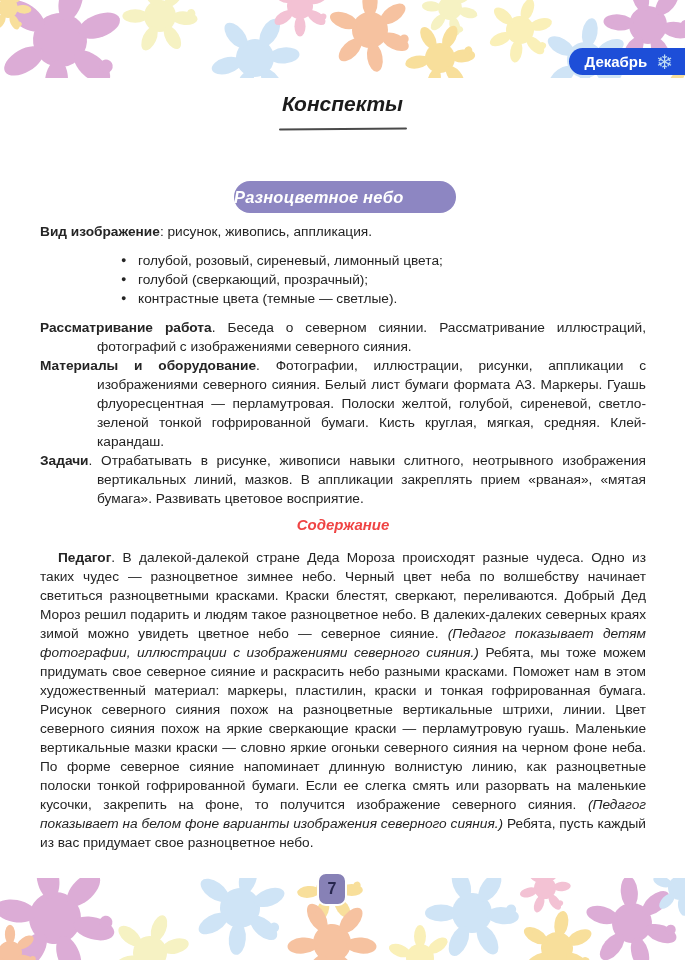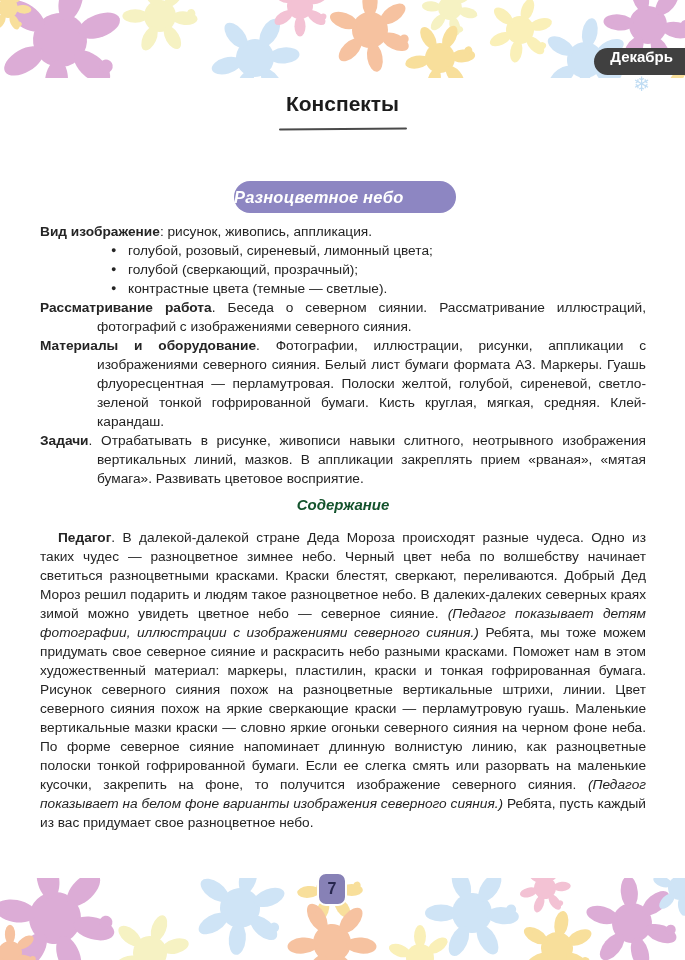--- a/index.html
+++ b/index.html
@@ -15,41 +15,41 @@
   
   .month-tab{
     position:absolute;top:48px;right:0;height:27px;z-index:3;
     display:flex;align-items:center;gap:9px;padding:0 12px 0 16px;
     border-radius:14px 0 0 14px;background:#6f68a6;
     color:#ffffff;font-weight:700;font-size:15px;
   }
   .snowflake{font-size:20px;line-height:1;color:#bfdcf3;}
   
   .title{position:absolute;top:92px;left:0;width:100%;margin:0;text-align:center;
-    font-size:21px;font-weight:700;color:#1c1c1c;z-index:1;}
+    font-size:21px;font-weight:700;color:#1c1c1c;z-index:1;font-style:italic;}
   .title-underline{position:absolute;top:128px;left:279px;width:128px;height:2px;
     background:#4a4a4a;border-radius:1px;transform:rotate(-0.4deg);z-index:1;}
   
   .banner{
     position:absolute;top:181px;left:234px;width:222px;height:32px;z-index:1;
     border-radius:16px;background:#8d86c2;color:#ffffff;
     line-height:32px;font-size:16.5px;font-weight:700;font-style:italic;letter-spacing:.2px;
   }
   
   .content{position:absolute;top:222px;left:40px;width:606px;z-index:1;
     font-size:13.7px;line-height:19px;}
   .content p{margin:0;}
   .hang{padding-left:57px;text-indent:-57px;text-align:justify;}
-  .bullets{margin:0;padding:0;list-style:none;}
+  .bullets{margin:10px;padding:0;list-style:none;}
   .bullets li{position:relative;padding-left:88px;}
   .bullets li::before{content:"●";position:absolute;left:71px;top:0;font-size:9px;}
   .b{font-weight:700;}
   .i{font-style:italic;}
   .content-heading{margin:7px 0 14px;text-align:center;font-size:15px;
-    font-style:italic;font-weight:700;color:#14532d;}
+    font-style:italic;font-weight:700;color:#ef4444;}
   .main-para{text-indent:18px;text-align:justify;}
   
   .watermark{
     position:absolute;top:451px;left:0;width:100%;text-align:center;z-index:2;
     font-size:44px;font-weight:700;letter-spacing:1px;white-space:nowrap;
     color:rgba(255,255,255,0.55);opacity:.6;
     -webkit-text-stroke:2px #c7c7c7;
     text-shadow:1px 1px 0 #cfcfcf,-1px -1px 0 #cfcfcf,1px -1px 0 #cfcfcf,-1px 1px 0 #cfcfcf;
     pointer-events:none;
   }
@@ -93,21 +93,21 @@
         <use href="#splat" xlink:href="#splat" transform="translate(370 30) rotate(0) scale(0.9)" fill="#f6c2a0"></use>
         <use href="#splat" xlink:href="#splat" transform="translate(450 8) rotate(50) scale(0.6)" fill="#f6f2c3"></use>
         <use href="#splat" xlink:href="#splat" transform="translate(440 58) rotate(-30) scale(0.75)" fill="#f8df9b"></use>
         <use href="#splat" xlink:href="#splat" transform="translate(520 30) rotate(20) scale(0.7)" fill="#faf0b8"></use>
         <use href="#splat" xlink:href="#splat" transform="translate(585 60) rotate(10) scale(0.9)" fill="#cfe4f6"></use>
         <use href="#splat" xlink:href="#splat" transform="translate(648 25) rotate(-15) scale(0.95)" fill="#dcacd6"></use>
         <use href="#splat" xlink:href="#splat" transform="translate(690 65) rotate(0) scale(0.6)" fill="#f8df9b"></use>
       </svg>
   </div>
 
-  <div class="month-tab" style="background: #404040; flex-direction: column;">
+  <div class="month-tab" style="background: #1d4ed8;">
     <span class="month-label">Декабрь</span>
     <span class="snowflake" style="color: rgb(191, 220, 243);">❄</span>
   </div>
 
   <h1 class="title">Конспекты</h1>
   <div class="title-underline"></div>
 
   <div class="banner" style="background: rgb(141, 134, 194);">Разноцветное небо</div>
 
   <div class="content">

